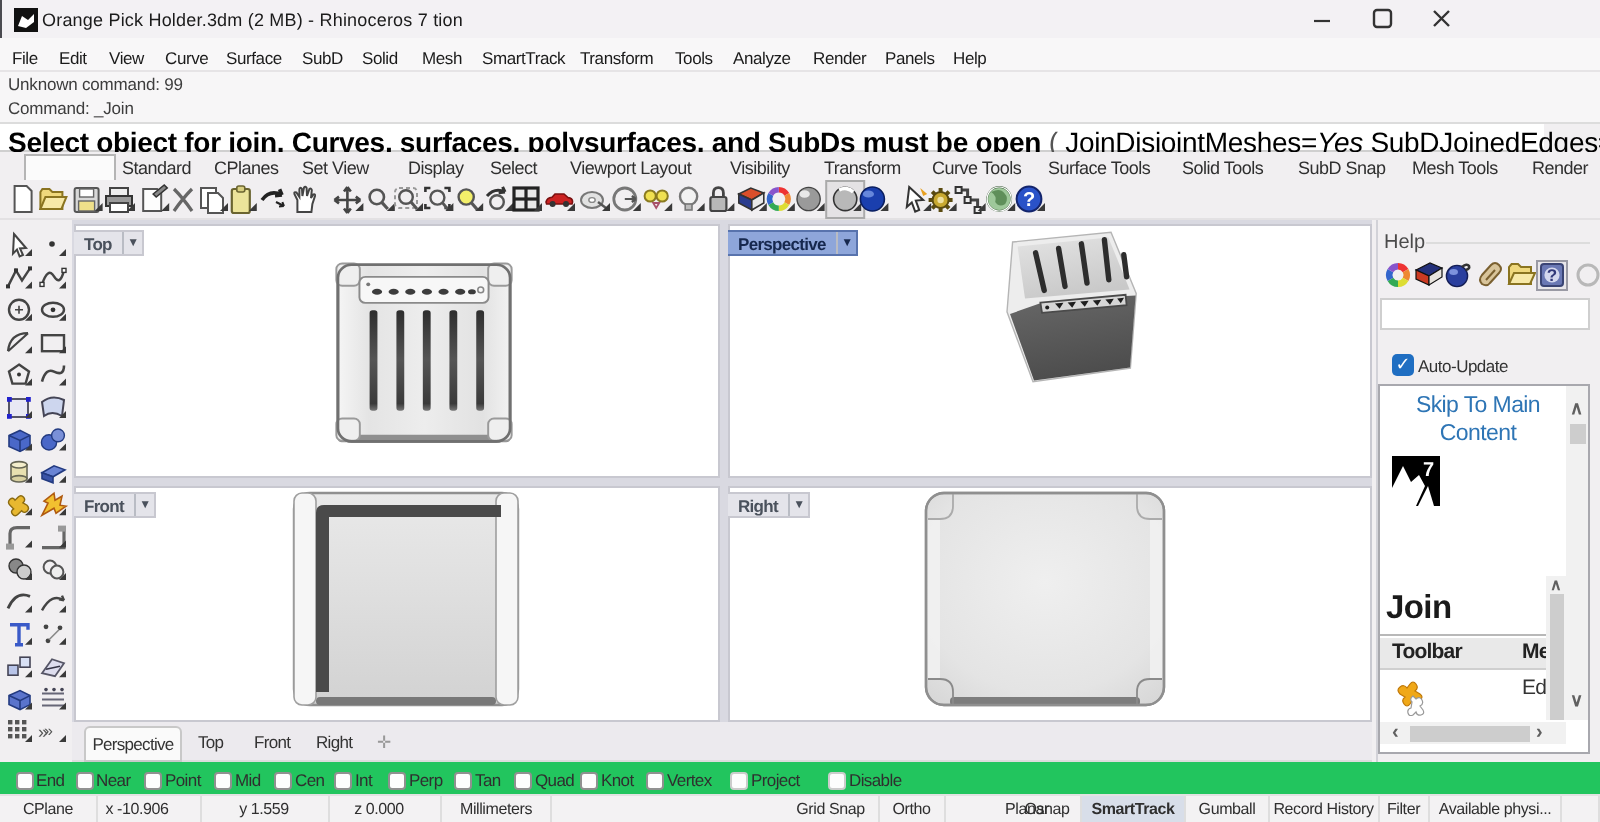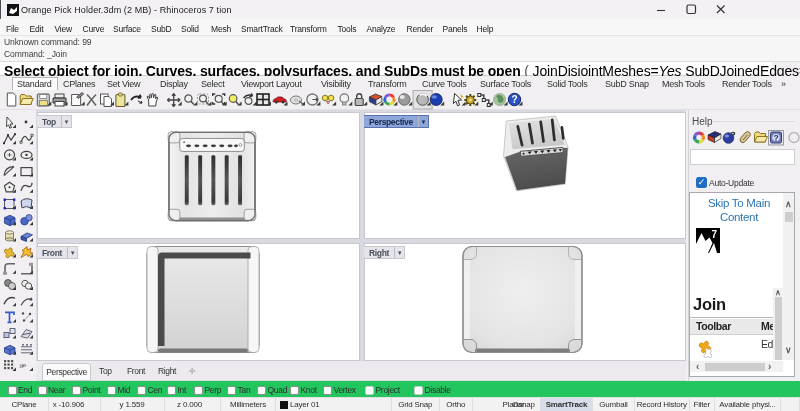--- a/index.html
+++ b/index.html
@@ -6,21 +6,21 @@
 html,body { width:800px; height:411px; overflow:hidden; }
 body { font-family:"Liberation Sans", sans-serif; position:relative; background:#f1eff1; }
 .abs { position:absolute; }
 #titlebar { left:0; top:0; width:800px; height:19px; background:#f3f1f4; border-left:1.5px solid #4a4a50; }
 #titletext { left:21px; top:4.5px; font-size:9px; letter-spacing:0.1px; color:#1b1b1b; }
 #menubar { left:0; top:19px; width:800px; height:17px; background:#f8f7f8; font-size:8.5px; letter-spacing:-0.2px; color:#1b1b1b; border-bottom:1px solid #e6e4e6;}
 #menubar span { position:absolute; top:5px; }
 #cmdhist { left:0; top:36px; width:800px; height:26px; background:#f7f6f7; font-size:8.5px; letter-spacing:-0.1px; color:#3d3d3d; border-bottom:1px solid #dcdcdc;}
 #prompt { left:0; top:62px; width:772px; height:14px; background:#ffffff; font-size:14px; letter-spacing:-0.15px; color:#000; border-bottom:1px solid #cfcfcf; white-space:nowrap; }
 #ttabs { left:0; top:76px; width:800px; height:14px; background:#f1eff1; font-size:9px; letter-spacing:-0.25px; color:#2f2f2f; }
-#ttabs span { position:absolute; top:2.5px; }
+#ttabs span { position:absolute; top:2.5px;margin-left:44px; }
 #stdtab { left:12px; top:1px; width:46px; height:13px; background:#fbfbfb; border:1px solid #b5b5b5; border-bottom:none; }
 #icons { left:0; top:90px; width:800px; height:20px; background:#f1eff1; border-bottom:1px solid #e3e1e3;}
 #sidebar { left:0; top:110px; width:36px; height:271px; background:#f1eff1; }
 #vparea { left:36px; top:110px; width:650px; height:251px; background:#d9d9e1; }
 .vp { position:absolute; background:#ffffff; border:1px solid #c8c8d0; }
 #vp-top { left:0.5px; top:1.5px; width:323px; height:127px; }
 #vp-persp { left:327.5px; top:1.5px; width:322px; height:127px; }
 #vp-front { left:0.5px; top:132.5px; width:323px; height:118px; }
 #vp-right { left:327.5px; top:132.5px; width:322px; height:118px; }
 .vplabel { position:absolute; height:13px; font-size:8.5px; letter-spacing:-0.35px; font-weight:bold; display:flex; align-items:stretch; }
@@ -700,21 +700,20 @@
     <span style="left:375.5px">Project</span>
  <div class="cb cbd" style="left:414px"></div>
     <span style="left:424.5px">Disable</span>
 </div>
 <div class="abs" id="status">
  <div class="cell" style="left:0;width:49px">CPlane</div>
  <div class="cell" style="left:37.5px;width:63px">x -10.906</div>
  <div class="cell" style="left:100.5px;width:64px">y 1.559</div>
  <div class="cell" style="left:159px;width:62px">z 0.000</div>
  <div class="cell" style="left:221px;width:55px">Millimeters</div>
- <div class="cell" style="left:276px;width:115.5px;justify-content:flex-start;padding-left:4px"><span style="display:inline-block;width:8px;height:8px;background:#111;margin-right:2px"></span>Layer 01</div>
  <div class="cell" style="left:391.5px;width:48.5px">Grid Snap</div>
  <div class="cell" style="left:440px;width:32.5px">Ortho</div>
  <div class="cell" style="left:486px;width:56px">Planar</div>
  <div class="cell" style="left:507px;width:34px">Osnap</div>
  <div class="cell" style="left:541px;width:52px;background:#d8dee9;font-weight:bold">SmartTrack</div>
  <div class="cell" style="left:593px;width:42px">Gumball</div>
  <div class="cell" style="left:635px;width:54.5px">Record History</div>
  <div class="cell" style="left:689.5px;width:25.5px">Filter</div>
  <div class="cell" style="left:715px;width:66px">Available physi...</div>
  <div class="cell" style="left:781px;width:19px"></div>

